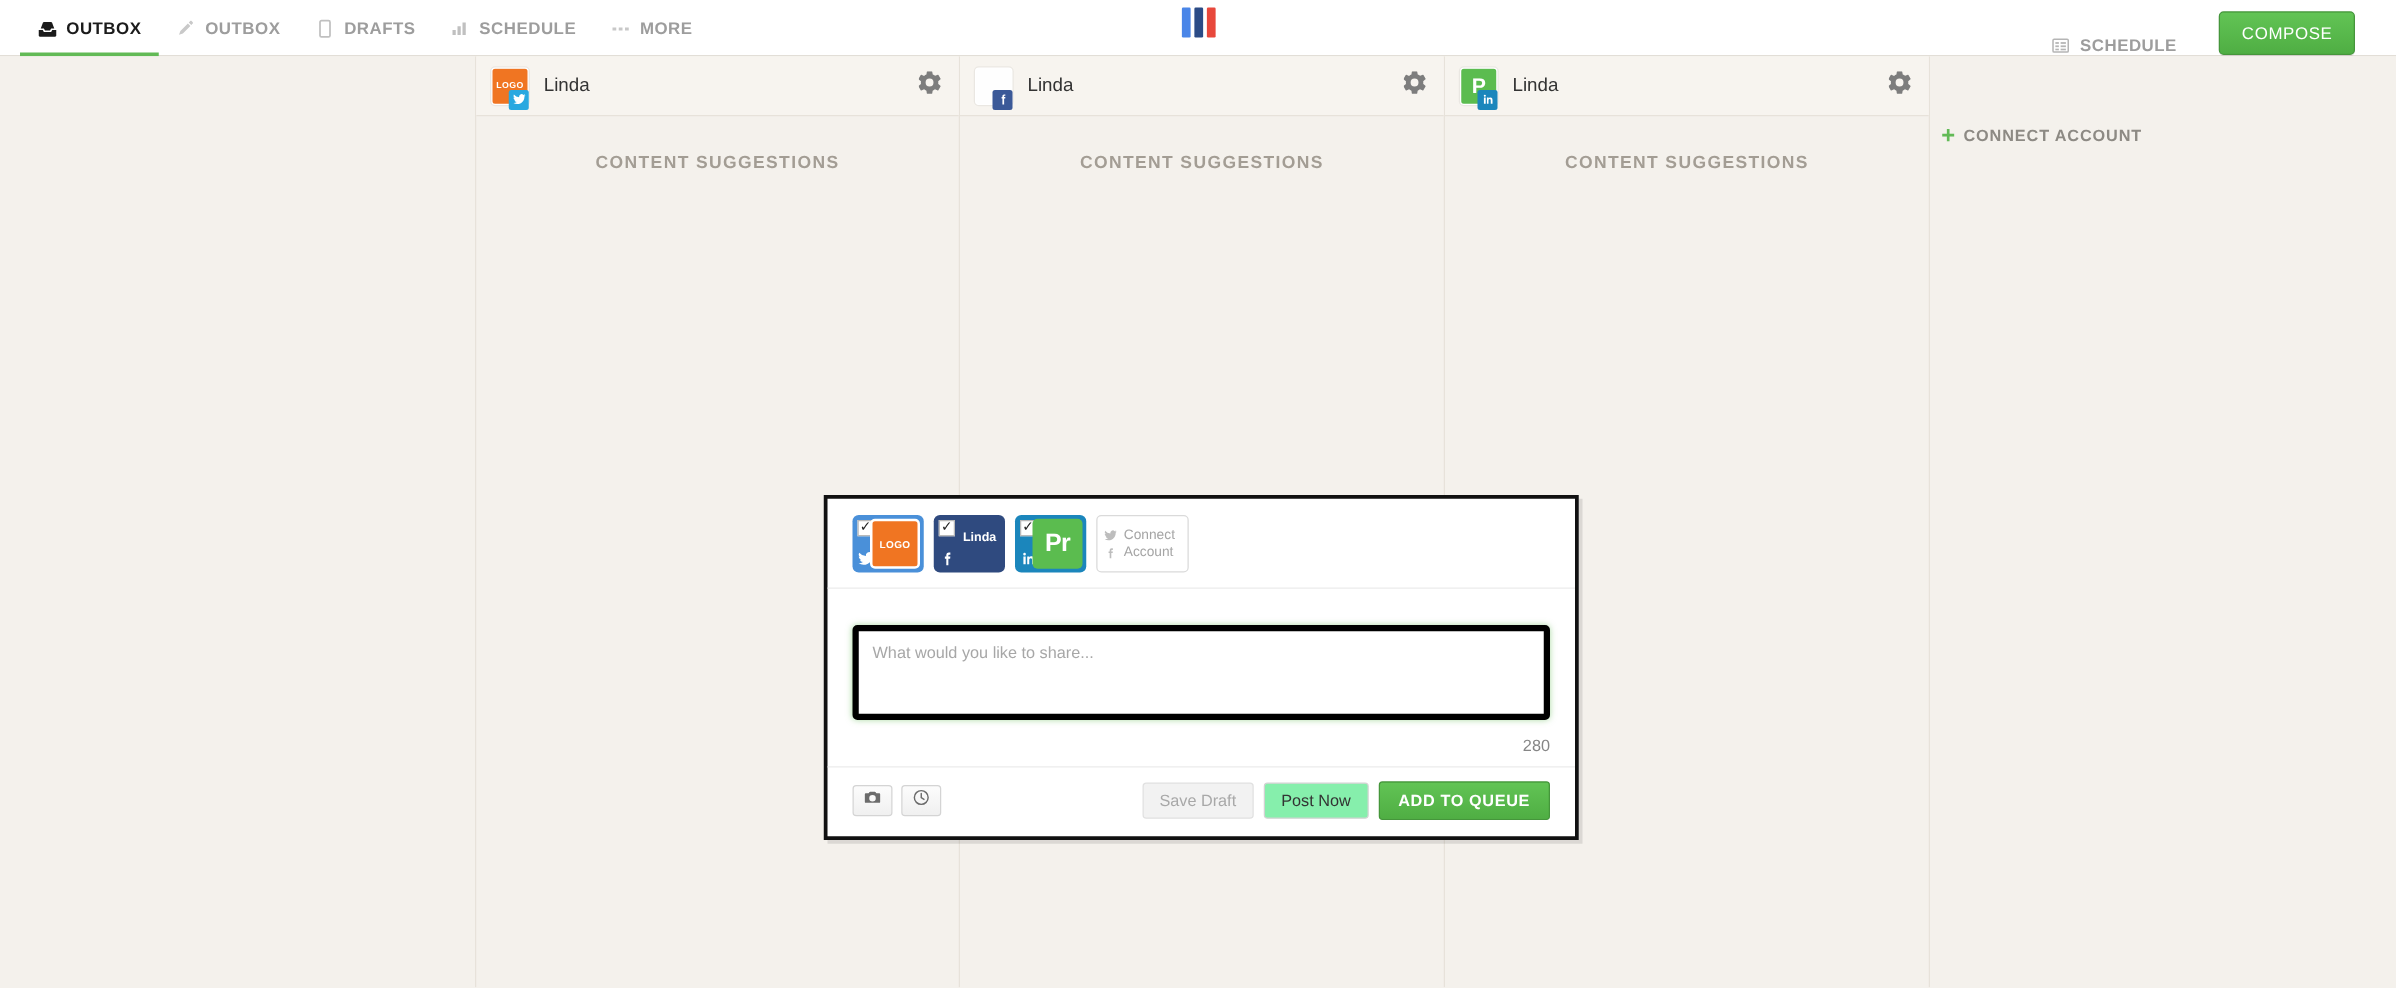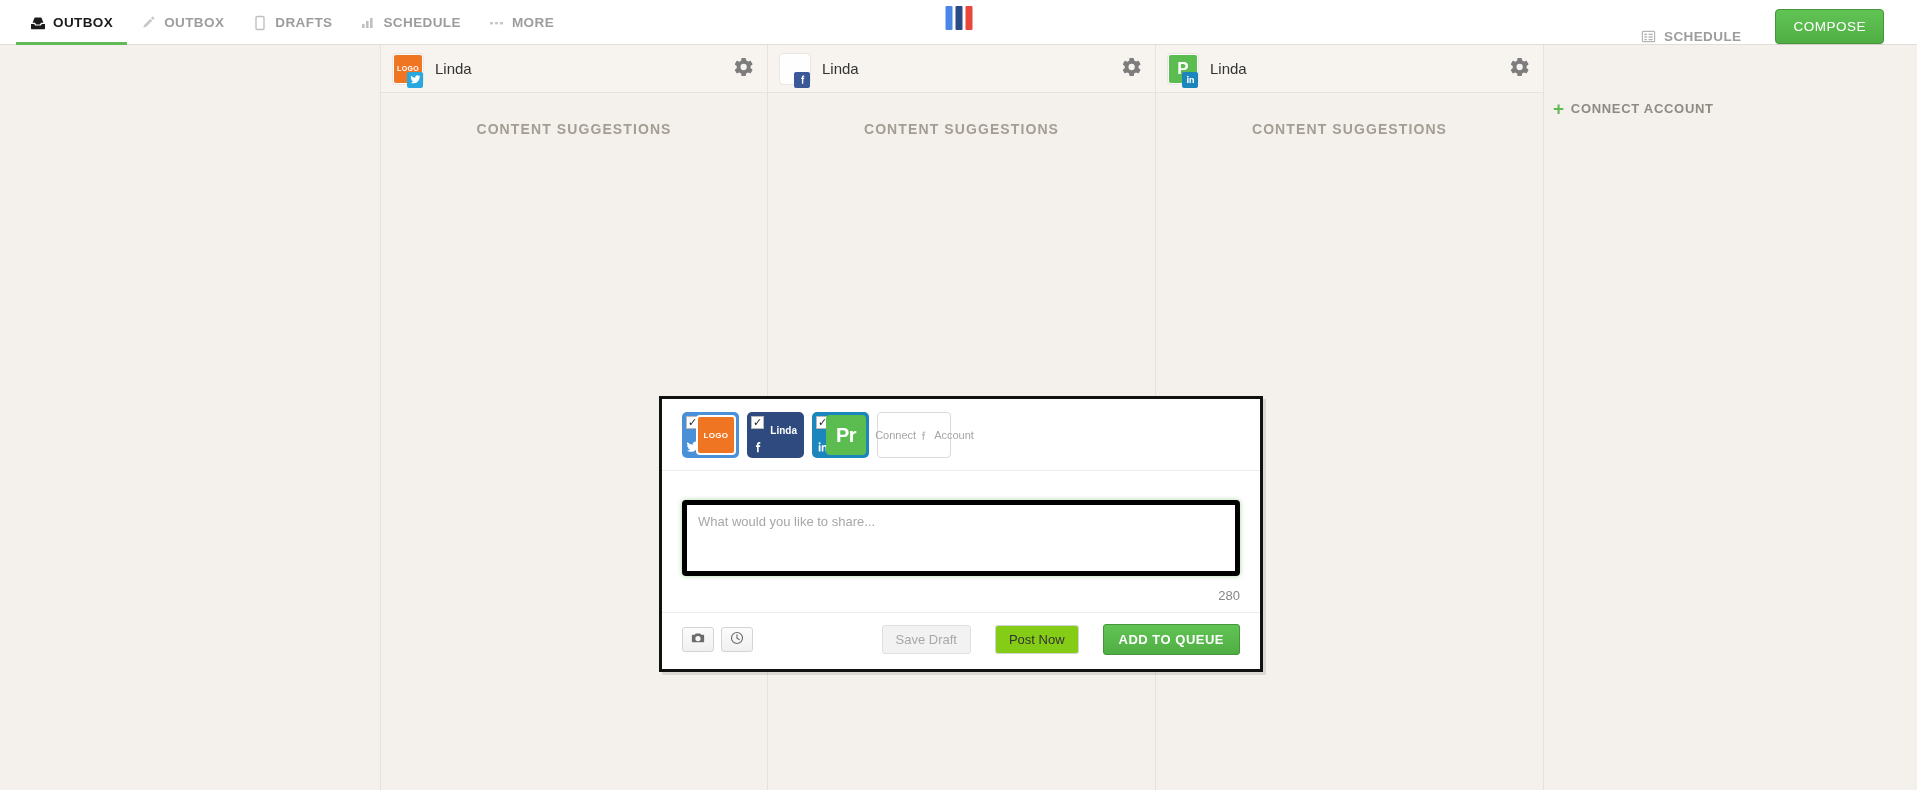--- a/index.html
+++ b/index.html
@@ -220,21 +220,21 @@
   .acct-av.orange { background: #f07522; color: #fff; border: 2px solid #fff; }
   .acct-av.green  { background: #5bbc4f; color: #fff; font-size: 20px; letter-spacing: -.5px; }
   .acct-name { position: absolute; right: 7px; top: 13px; color: #fff; font-size: 10px; font-weight: bold; }
 
   .connect-tile {
     width: 74px; height: 46px;
     border: 1px solid #dadada;
     border-radius: 4px;
     background: #fff;
     display: flex;
-    flex-direction: row;
+    flex-direction: column;
     justify-content: center;
     gap: 2px;
     padding-left: 5px;
     cursor: pointer;
   }
   .connect-row { display: flex; align-items: center; gap: 5px; font-size: 11px; color: #a5a5a5; }
   .connect-row .g { width: 11px; display: flex; justify-content: center; }
 
   .modal-body { padding: 13px 20px 0 20px; }
   .post-area {
@@ -268,28 +268,28 @@
   .tool-btn {
     width: 32px; height: 25px;
     border: 1px solid #d4d4d4;
     border-radius: 3px;
     background: #f6f6f6;
     background-image: linear-gradient(#fcfcfc,#f0f0f0);
     display: flex; align-items: center; justify-content: center;
     cursor: pointer;
     margin-right: 7px;
   }
-  .foot-right { margin-left: auto; display: flex; align-items: center; gap: 24px; }
+  .foot-right { margin-left: auto; display: flex; align-items: center; gap: 8px; }
   .btn {
     border-radius: 3px;
     font-size: 13px;
     padding: 6px 13px;
     cursor: pointer;
     border: 1px solid #d2d2d2;
-    background: #84cc16;
+    background: #86efac;
     color: #333;
   }
   .btn.muted { background: #f2f2f2; color: #a8a8a8; border-color: #e0e0e0; }
   .btn.primary {
     background: #56b94a;
     background-image: linear-gradient(#62c455,#4fae43);
     border-color: #45963b;
     color: #fff;
     font-weight: bold;
     letter-spacing: .5px;

